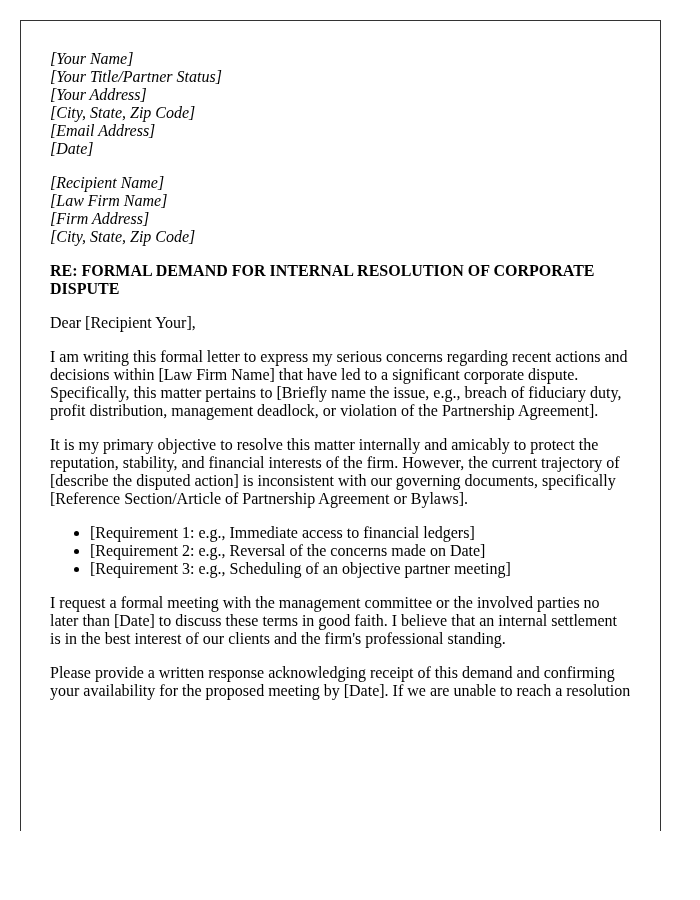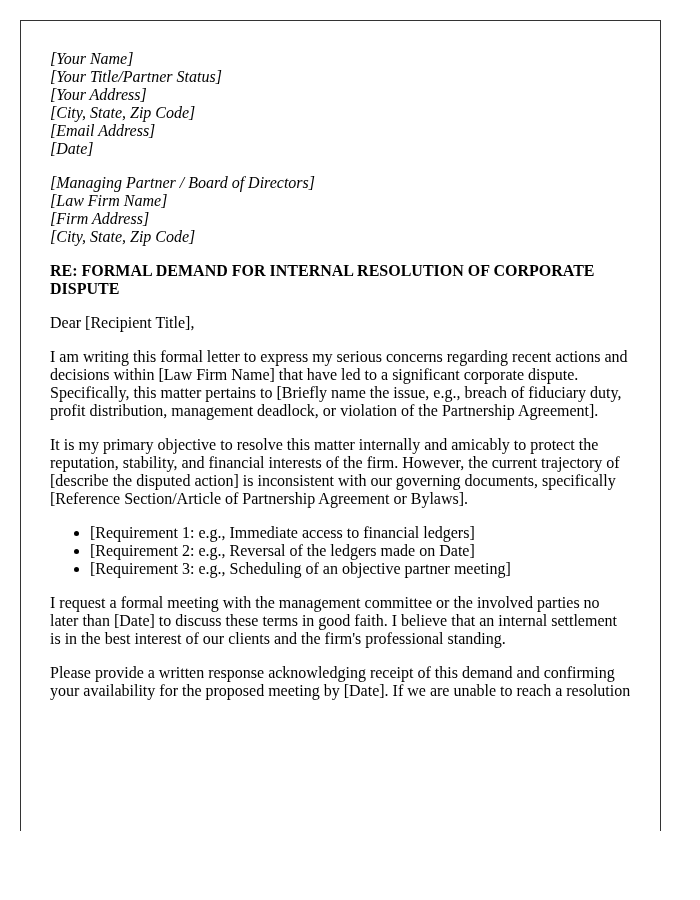--- a/index.html
+++ b/index.html
@@ -50,39 +50,39 @@
   <div class="block">
     <span class="line">[Your Name]</span>
     <span class="line">[Your Title/Partner Status]</span>
     <span class="line">[Your Address]</span>
     <span class="line">[City, State, Zip Code]</span>
     <span class="line">[Email Address]</span>
     <span class="line">[Date]</span>
   </div>
 
   <div class="block">
-    <span class="line">[Managing Partner / Board of Directors]</span>
+    <span class="line">[Recipient Name]</span>
     <span class="line">[Law Firm Name]</span>
     <span class="line">[Firm Address]</span>
     <span class="line">[City, State, Zip Code]</span>
   </div>
 
   <div class="subject">RE: FORMAL DEMAND FOR INTERNAL RESOLUTION OF CORPORATE DISPUTE</div>
 
-  <p>Dear [Recipient Title],</p>
+  <p>Dear [Recipient Your],</p>
 
   <p>I am writing this formal letter to express my serious concerns regarding recent actions and decisions within [Law Firm Name] that have led to a significant corporate dispute. Specifically, this matter pertains to [Briefly name the issue, e.g., breach of fiduciary duty, profit distribution, management deadlock, or violation of the Partnership Agreement].</p>
 
   <p>It is my primary objective to resolve this matter internally and amicably to protect the reputation, stability, and financial interests of the firm. However, the current trajectory of [describe the disputed action] is inconsistent with our governing documents, specifically [Reference Section/Article of Partnership Agreement or Bylaws].</p>
 
 
 
   <ul>
     <li>[Requirement 1: e.g., Immediate access to financial ledgers]</li>
-    <li>[Requirement 2: e.g., Reversal of the ledgers made on Date]</li>
+    <li>[Requirement 2: e.g., Reversal of the concerns made on Date]</li>
     <li>[Requirement 3: e.g., Scheduling of an objective partner meeting]</li>
   </ul>
 
   <p>I request a formal meeting with the management committee or the involved parties no later than [Date] to discuss these terms in good faith. I believe that an internal settlement is in the best interest of our clients and the firm's professional standing.</p>
 
   <p>Please provide a written response acknowledging receipt of this demand and confirming your availability for the proposed meeting by [Date]. If we are unable to reach a resolution</p>
 
 </div>
 
 </body></html>

